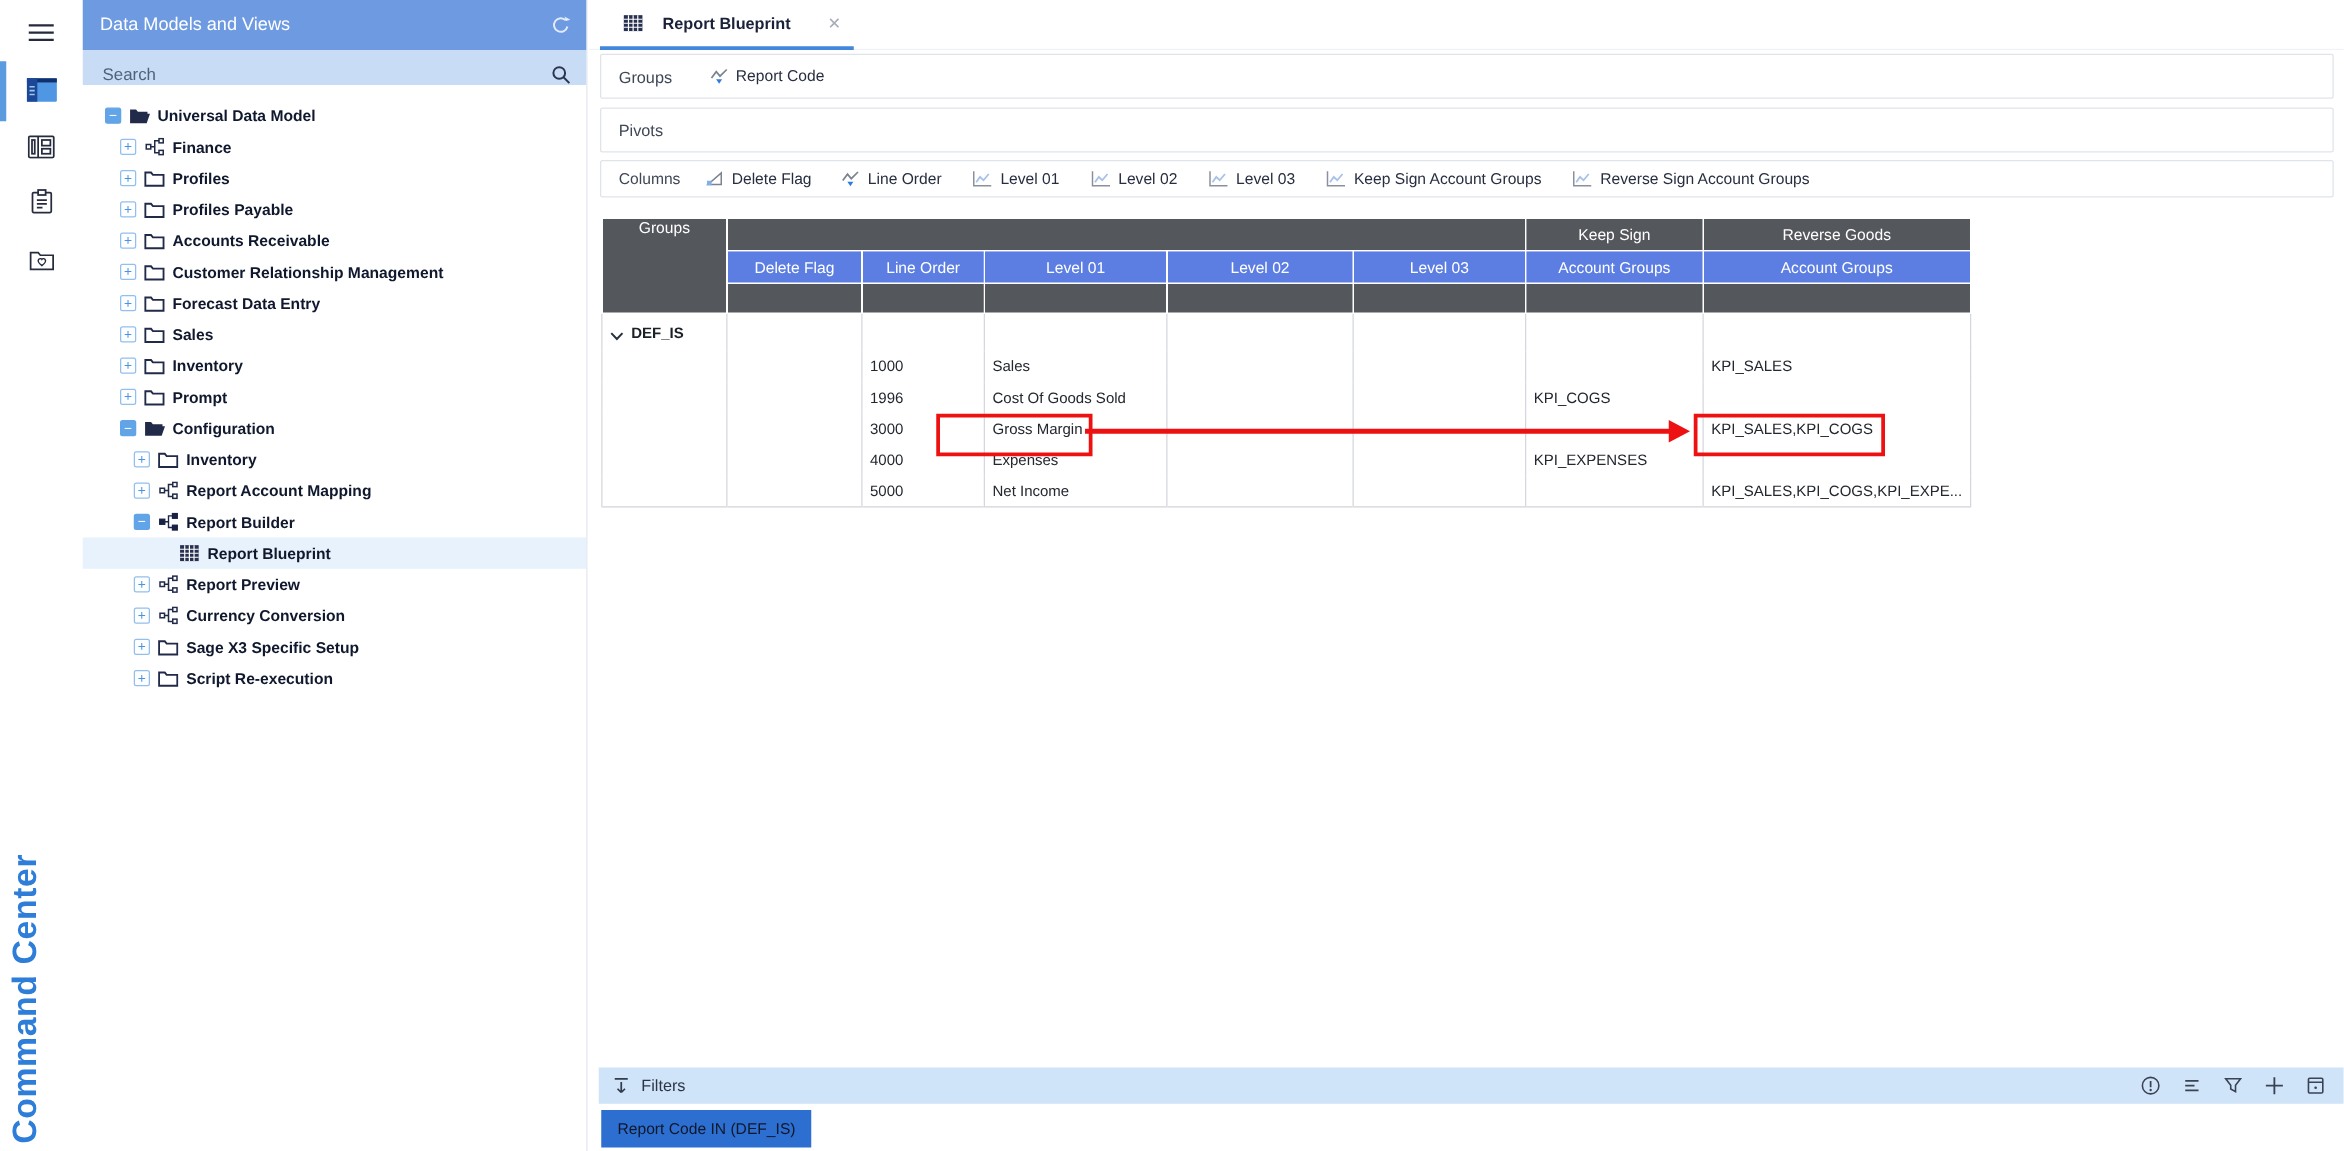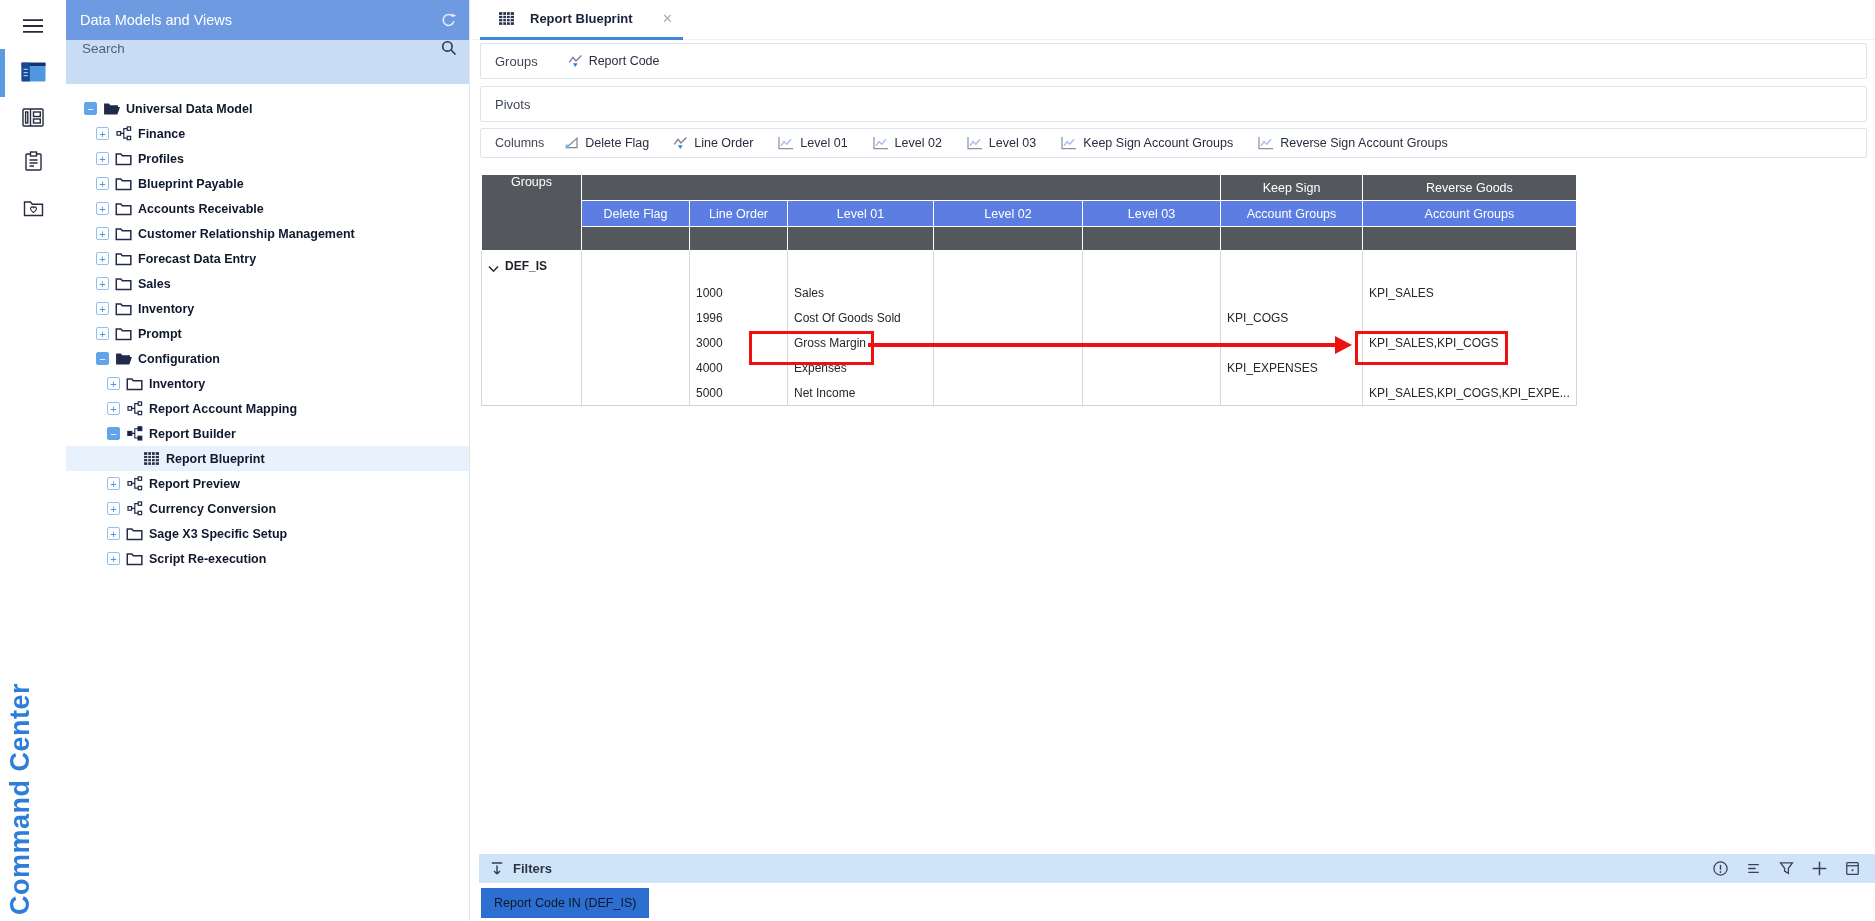--- a/index.html
+++ b/index.html
@@ -10,21 +10,21 @@
   .rail{position:absolute;left:0;top:0;width:66px;height:100%;background:#fff;z-index:3}
   .rail-btn{position:absolute;left:0;width:66px;height:42px;display:flex;align-items:center;justify-content:center;cursor:pointer}
   .rail-indicator{position:absolute;left:0;top:49px;width:5px;height:48px;background:#5b9be0}
   .brand{position:absolute;left:5px;bottom:6px;writing-mode:vertical-rl;transform:rotate(180deg);
          font-size:27px;font-weight:700;color:#2d7dd9;letter-spacing:.5px;white-space:nowrap}
 
   
   .sidebar{position:absolute;left:66px;top:0;width:404px;height:100%;background:#fff;border-right:1px solid #e3e7ed;box-sizing:border-box}
   .sb-header{height:40px;background:#6d9ae1;color:#fff;display:flex;align-items:center;padding:0 12px 0 14px;font-size:14.5px}
   .sb-refresh{margin-left:auto;display:flex;color:rgba(255,255,255,.8);cursor:pointer}
-  .sb-search{height:28px;background:#c8ddf5;display:flex;align-items:flex-start;padding:0 12px 16px 14px}
+  .sb-search{height:28px;background:#c8ddf5;display:flex;align-items:flex-end;padding:0 12px 0 14px}
   .sb-search input{flex:1;background:transparent;border:none;outline:none;font-size:13.5px;color:#31415c;font-family:inherit}
   .sb-search input::placeholder{color:#50617c;opacity:1}
   .sb-search .mag{color:#2b3550;display:flex;cursor:pointer}
   .tree{padding-top:12px}
   .titem{height:25px;display:flex;align-items:center;cursor:pointer}
   .titem.selected{background:#e8f2fc}
   .d0{padding-left:18px}.d1{padding-left:30px}.d2{padding-left:41px}.d3{padding-left:71px}
   .toggle{width:13px;height:13px;flex:0 0 13px;box-sizing:border-box;border:1px solid #93bfec;border-radius:2px;
           color:#4f93dd;font-size:11px;display:flex;align-items:center;justify-content:center;background:#fdfeff;cursor:pointer}
   .toggle.plus::before{content:"+"}
@@ -71,21 +71,21 @@
   .red-box{position:absolute;border:3px solid #ee1111;z-index:5;pointer-events:none}
   #red-box-source{left:278px;top:331px;width:119px;height:28px}
   #red-box-target{left:884px;top:331px;width:147px;height:28px}
   .red-arrow-line{position:absolute;left:397px;top:343px;width:472px;height:4px;background:#ee1111;z-index:5;pointer-events:none}
   .red-arrow-head{position:absolute;left:864px;top:336px;width:0;height:0;border-left:17px solid #ee1111;
                   border-top:9px solid transparent;border-bottom:9px solid transparent;z-index:5;pointer-events:none}
 
   
   .filtersbar{position:absolute;left:8px;right:0;top:854px;height:29px;background:#cfe4f8;display:flex;align-items:center;
               padding:0 14px 0 10px;box-sizing:border-box;gap:8px}
-  .filters-label{font-size:13px;font-weight:700;color:#2c3445}
+  .filters-label{font-size:13px;font-weight:400;color:#2c3445}
   .fb-left-icon{display:flex;color:#333b4c}
   .fb-icons{margin-left:auto;display:flex;gap:16px;align-items:center;color:#3a4254}
   .fb-icons span{display:flex;cursor:pointer}
   .filter-chip{position:absolute;left:10px;top:888px;height:30px;background:#2d6fd1;color:#0f172a;font-size:12.5px;
                display:inline-flex;align-items:center;padding:0 13px;cursor:pointer;white-space:nowrap}
 </style>
 </head>
 <body>
 
 <svg width="0" height="0" style="position:absolute" aria-hidden="true">
@@ -250,21 +250,21 @@
         </span>
       <span class="tlabel">Profiles</span>
     </div>
     <div class="titem d1">
       <span class="toggle plus"></span>
       <span class="ticon">
           <svg width="17" height="15" viewBox="0 0 16 14">
             <use href="#i-folder"></use>
           </svg>
         </span>
-      <span class="tlabel">Blueprint Payable</span>
+      <span class="tlabel">Profiles Payable</span>
     </div>
     <div class="titem d1">
       <span class="toggle plus"></span>
       <span class="ticon">
           <svg width="17" height="15" viewBox="0 0 16 14">
             <use href="#i-folder"></use>
           </svg>
         </span>
       <span class="tlabel">Accounts Receivable</span>
     </div>

